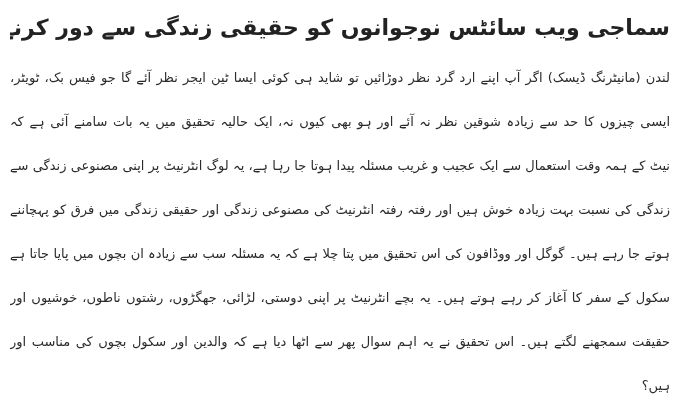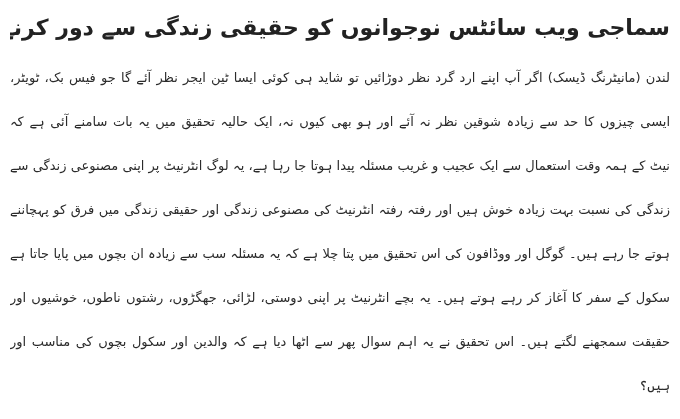--- a/index.html
+++ b/index.html
@@ -44,21 +44,20 @@
     height: 44px;
     line-height: 44px;
     text-align: justify;
     text-align-last: justify;
     overflow: hidden;
     color: #2b2b2b;
   }
   .line-last {
     text-align: right;
     text-align-last: right;
-    font-family: Liberation Serif, serif;
   }
 </style>
 </head>
 <body>
 
 <div class="page">
   <h1 class="headline">سماجی ویب سائٹس نوجوانوں کو حقیقی زندگی سے دور کرنے لگیں</h1>
 
   <div class="article-body">
     <p class="line">لندن (مانیٹرنگ ڈیسک) اگر آپ اپنے ارد گرد نظر دوڑائیں تو شاید ہی کوئی ایسا ٹین ایجر نظر آئے گا جو فیس بک، ٹویٹر، یوٹیوب یا دیگر</p>

